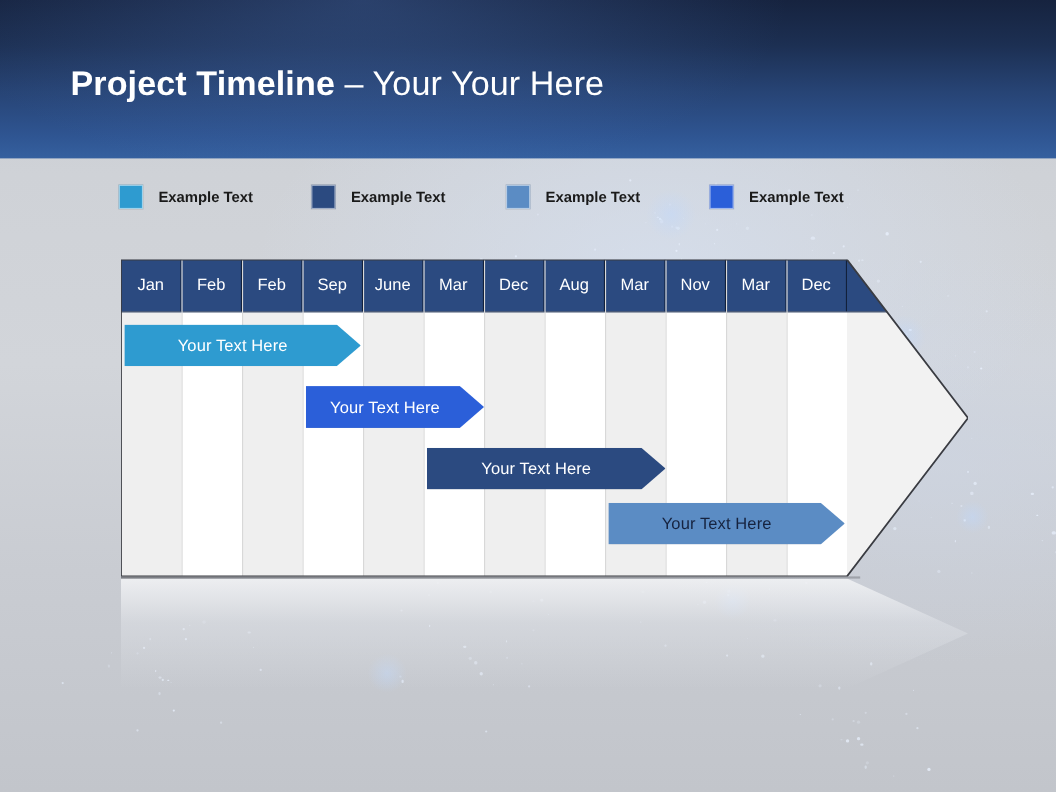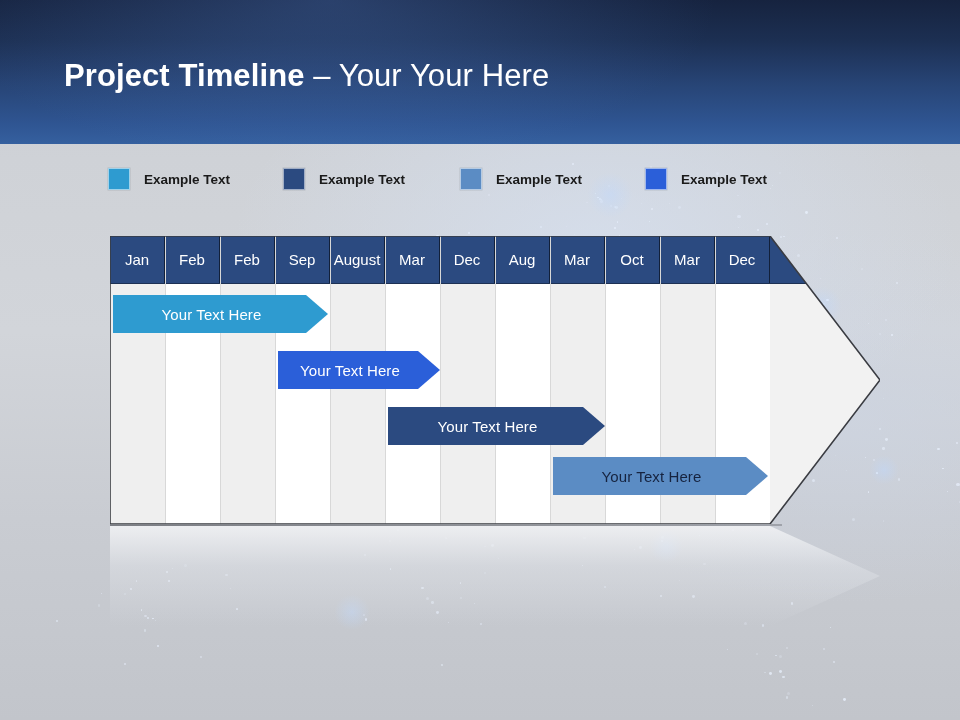--- a/index.html
+++ b/index.html
@@ -379,26 +379,26 @@
           <div class="col even" style="width: 55px;"></div>
           <div class="col odd" style="width: 55px;"></div>
           <div class="col even" style="width: 55px;"></div>
           <div class="col tail"></div>
         </div>
       <div id="headrow">
           <div class="hcell" style="width: 55px;">Jan</div>
           <div class="hcell" style="width: 55px;">Feb</div>
           <div class="hcell" style="width: 55px;">Feb</div>
           <div class="hcell" style="width: 55px;">Sep</div>
-          <div class="hcell" style="width: 55px;">August</div>
+          <div class="hcell" style="width: 55px;">June</div>
           <div class="hcell" style="width: 55px;">Mar</div>
           <div class="hcell" style="width: 55px;">Dec</div>
           <div class="hcell" style="width: 55px;">Aug</div>
           <div class="hcell" style="width: 55px;">Mar</div>
-          <div class="hcell" style="width: 55px;">Oct</div>
+          <div class="hcell" style="width: 55px;">Nov</div>
           <div class="hcell" style="width: 55px;">Mar</div>
           <div class="hcell" style="width: 55px;">Dec</div>
           <div class="hcell tail"></div>
         </div>
       <div id="headline"></div>
     <div class="colline" style="left: 55px;"></div>
         <div class="colline" style="left: 110px;"></div>
         <div class="colline" style="left: 165px;"></div>
         <div class="colline" style="left: 220px;"></div>
         <div class="colline" style="left: 275px;"></div>

